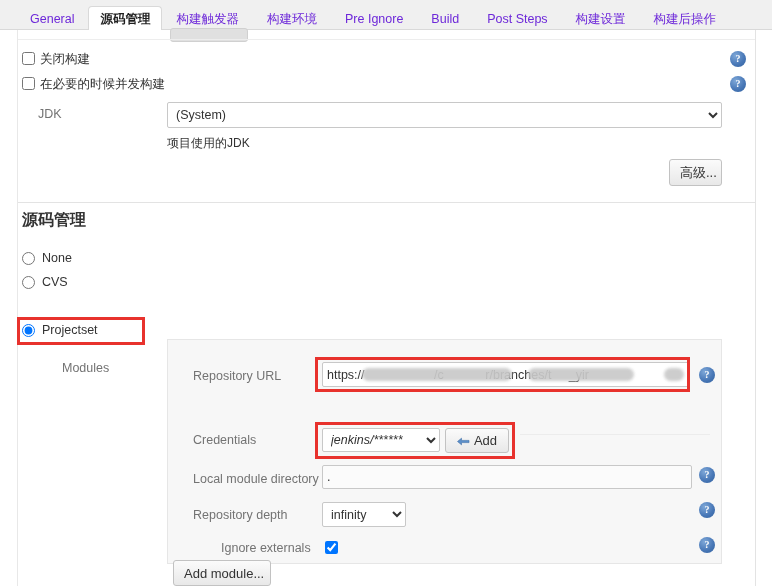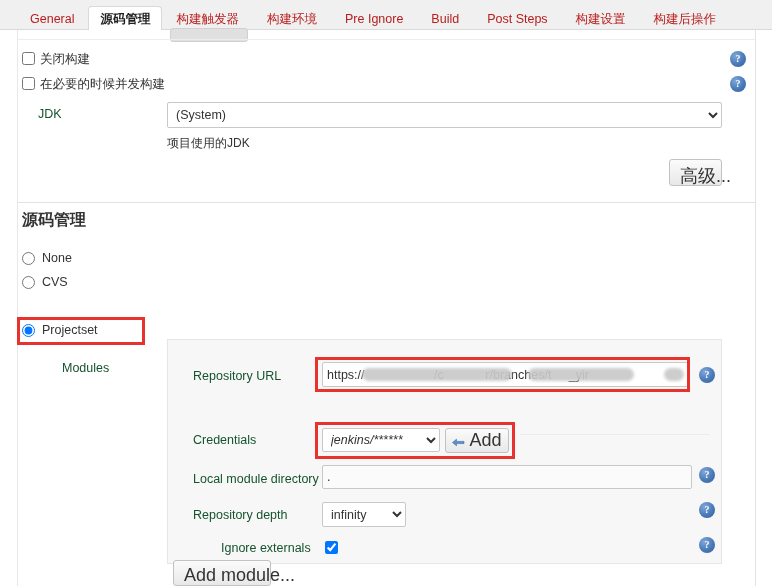--- a/index.html
+++ b/index.html
@@ -31,21 +31,21 @@
     align-items: flex-end;
     height: 30px;
     padding-left: 16px;
     box-sizing: border-box;
   }
   .tab {
     padding: 0 13px;
     height: 23px;
     line-height: 23px;
     font-size: 12.5px;
-    color: #b91c1c;
+    color: #6d28d9;
     white-space: nowrap;
     box-sizing: border-box;
     border: 1px solid transparent;
     border-bottom: none;
     cursor: pointer;
   }
   .tab.active {
     color: #1f1f1f;
     font-weight: bold;
     background: #ffffff;
@@ -113,21 +113,21 @@
   }
   input.cb {
     position: absolute;
     left: 22px; top: 1px;
     width: 13px; height: 13px;
     margin: 0;
   }
   .fld-label {
     position: absolute;
     font-size: 12.5px;
-    color: #14532d;
+    color: #737373;
     white-space: nowrap;
   }
   .helpicon {
     position: absolute;
     width: 16px; height: 16px;
     border-radius: 50%;
     background: radial-gradient(circle at 35% 30%, #7fa8d8 0%, #4a79b8 55%, #2f5f9e 100%);
     color: #ffffff;
     font-size: 10px;
     font-weight: bold;
@@ -145,21 +145,21 @@
     background: #ffffff;
     border: 1px solid #c8c8c8;
     box-sizing: border-box;
     padding: 2px 4px;
     border-radius: 2px;
   }
   select.jenkins-select { padding-right: 16px; }
 
   .btn {
     font-family: "Liberation Sans", sans-serif;
-    font-size: 18px;
+    font-size: 13px;
     color: #333;
     background: linear-gradient(#fbfbfb, #e8e8e8);
     border: 1px solid #c2c2c2;
     border-radius: 3px;
     padding: 4px 10px;
     cursor: pointer;
     box-sizing: border-box;
     white-space: nowrap;
   }
 

